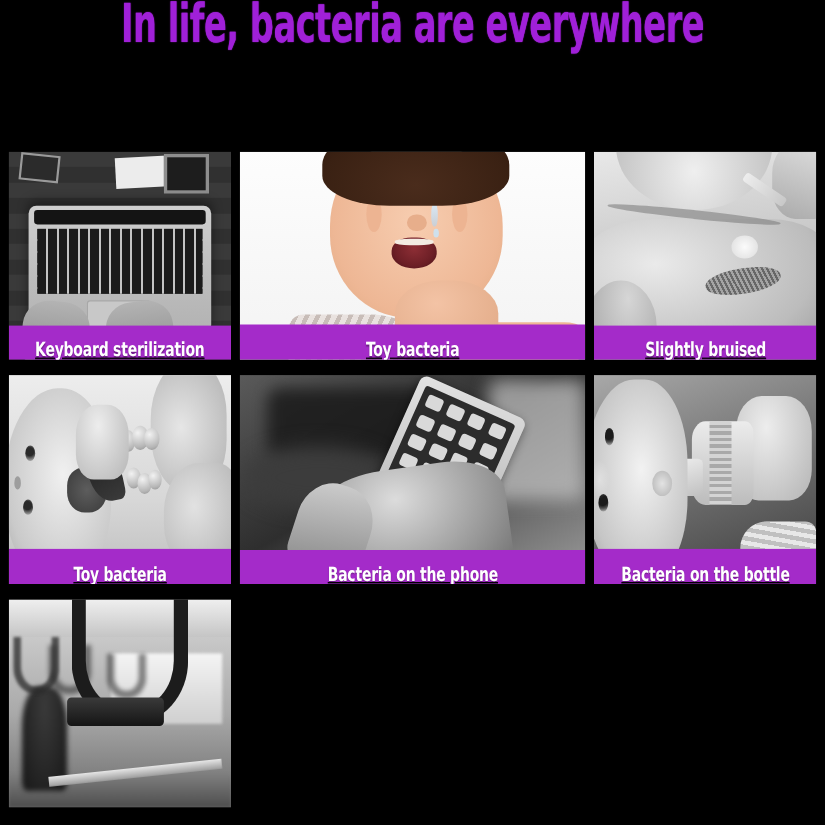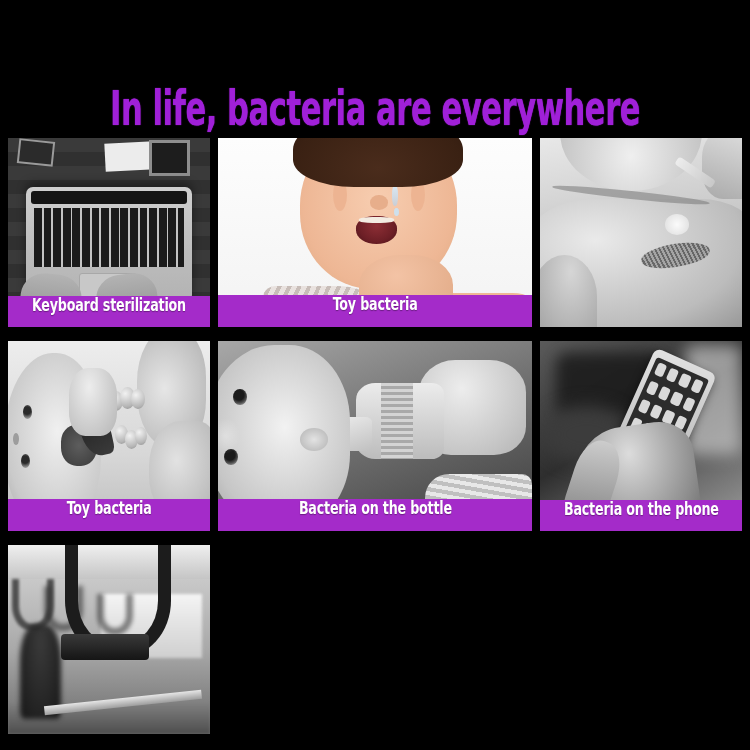--- a/index.html
+++ b/index.html
@@ -7,21 +7,21 @@
     width:750px;height:750px;overflow:hidden;
     font-family:"Liberation Sans",sans-serif;
     background:#000;
     position:relative;
   }
   #root{width:750px;height:750px;position:relative;background:#000;}
 
   
   .title-bar{
     position:absolute;left:0;top:0;width:750px;height:130px;
-    display:flex;align-items:flex-end;justify-content:center;
+    display:flex;align-items:flex-start;justify-content:center;
     background:#000;
   }
   .title-text{
     color:#a020d8;
     font-family:"Liberation Sans Narrow","DejaVu Sans Condensed","Liberation Sans",sans-serif;
     font-size:37px;
     font-weight:bold;
     letter-spacing:-0.5px;
     transform:scaleX(.92) scaleY(1.32);
     transform-origin:center center;
@@ -44,22 +44,23 @@
   .photo{
     position:absolute;left:0;top:0;right:0;bottom:0;
     overflow:hidden;
   }
   .gray{filter:grayscale(1);}
 
   .caption{
     position:absolute;left:0;bottom:0;width:100%;
     background:#a42bc9;
     height:31px;
-    display:flex;align-items:flex-start;justify-content:center;
+    display:flex;align-items:flex-end;justify-content:center;
     z-index:40;
+    text-decoration:underline;
   }
   .cell.wide .caption{height:32px;}
   .caption span{
     color:#ffffff;
     font-family:"Liberation Sans Narrow","DejaVu Sans Condensed","Liberation Sans",sans-serif;
     font-size:15px;font-weight:bold;
     letter-spacing:-0.2px;
     transform:scaleX(.94) scaleY(1.18);
     white-space:nowrap;
     text-shadow:0 1px 1px rgba(0,0,0,.35);
@@ -340,20 +341,23 @@
           
         </div>
         <div class="br-torso"></div>
         <div class="br-neckline"></div>
         <div class="br-arm"></div>
         <div class="br-wound"></div>
         <div class="br-fingers"></div>
         <div class="br-swab-stick"></div>
         <div class="br-swab-tip"></div>
       </div>
+      <div class="caption">
+        <span>Slightly bruised</span>
+      </div>
     </div>
 
     <div class="cell wide">
       <div class="photo gray sc-teether">
         <div class="te-arm"></div>
         <div class="te-leg"></div>
         <div class="te-head">
           <div class="te-eye t"></div>
           <div class="te-eye b"></div>
           <div class="te-nose"></div>
@@ -366,74 +370,74 @@
         <div class="te-bead" style="left:53%;top:44%;width:6.5%;height:10%;"></div>
         <div class="te-bead" style="left:58%;top:47%;width:6.5%;height:10%;"></div>
         <div class="te-bead" style="left:63%;top:45%;width:6%;height:9.5%;"></div>
         <div class="te-hand"></div>
       </div>
       <div class="caption">
         <span>Toy bacteria</span>
       </div>
     </div>
 
+
+    <div class="cell">
+      <div class="photo gray sc-phone">
+        <div class="ph-blur1"></div>
+        <div class="ph-blur2"></div>
+        <div class="ph-blur3"></div>
+        <div class="ph-body">
+          <div class="ph-screen">
+            <div class="ph-icon"></div>
+            <div class="ph-icon"></div>
+            <div class="ph-icon"></div>
+            <div class="ph-icon"></div>
+            <div class="ph-icon"></div>
+            <div class="ph-icon"></div>
+            <div class="ph-icon"></div>
+            <div class="ph-icon"></div>
+            <div class="ph-icon"></div>
+            <div class="ph-icon"></div>
+            <div class="ph-icon"></div>
+            <div class="ph-icon"></div>
+            <div class="ph-icon"></div>
+            <div class="ph-icon"></div>
+            <div class="ph-icon"></div>
+            <div class="ph-icon"></div>
+            <div class="ph-icon"></div>
+            <div class="ph-icon"></div>
+            <div class="ph-icon"></div>
+            <div class="ph-icon"></div>
+          </div>
+        </div>
+        <div class="ph-hand"></div>
+        <div class="ph-thumb"></div>
+      </div>
+      <div class="caption">
+        <span>Bacteria on the phone</span>
+      </div>
+    </div>
 
     <div class="cell wide">
       <div class="photo gray sc-bottle">
         <div class="bo-hand"></div>
         <div class="bo-cuff"></div>
         <div class="bo-bottle"></div>
         <div class="bo-ring"></div>
         <div class="bo-nipple"></div>
         <div class="bo-head">
           <div class="bo-eye t"></div>
           <div class="bo-eye b"></div>
           <div class="bo-cheek"></div>
         </div>
         <div class="bo-nose"></div>
       </div>
       <div class="caption">
         <span>Bacteria on the bottle</span>
-      </div>
-    </div>
-
-    <div class="cell">
-      <div class="photo gray sc-phone">
-        <div class="ph-blur1"></div>
-        <div class="ph-blur2"></div>
-        <div class="ph-blur3"></div>
-        <div class="ph-body">
-          <div class="ph-screen">
-            <div class="ph-icon"></div>
-            <div class="ph-icon"></div>
-            <div class="ph-icon"></div>
-            <div class="ph-icon"></div>
-            <div class="ph-icon"></div>
-            <div class="ph-icon"></div>
-            <div class="ph-icon"></div>
-            <div class="ph-icon"></div>
-            <div class="ph-icon"></div>
-            <div class="ph-icon"></div>
-            <div class="ph-icon"></div>
-            <div class="ph-icon"></div>
-            <div class="ph-icon"></div>
-            <div class="ph-icon"></div>
-            <div class="ph-icon"></div>
-            <div class="ph-icon"></div>
-            <div class="ph-icon"></div>
-            <div class="ph-icon"></div>
-            <div class="ph-icon"></div>
-            <div class="ph-icon"></div>
-          </div>
-        </div>
-        <div class="ph-hand"></div>
-        <div class="ph-thumb"></div>
-      </div>
-      <div class="caption">
-        <span>Bacteria on the phone</span>
       </div>
     </div>
 
     <div class="cell">
       <div class="photo gray sc-vehicle">
         <div class="vh-ceiling"></div>
         <div class="vh-window"></div>
         <div class="vh-floor"></div>
         <div class="vh-person"></div>
         <div class="vh-rail"></div>

